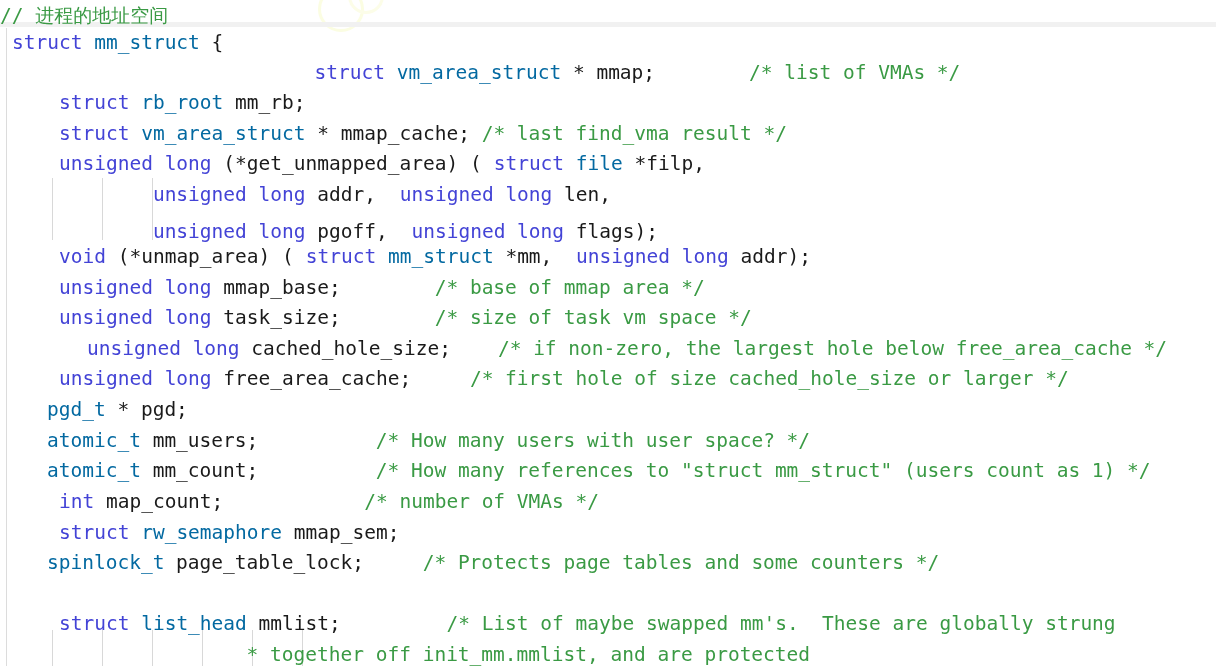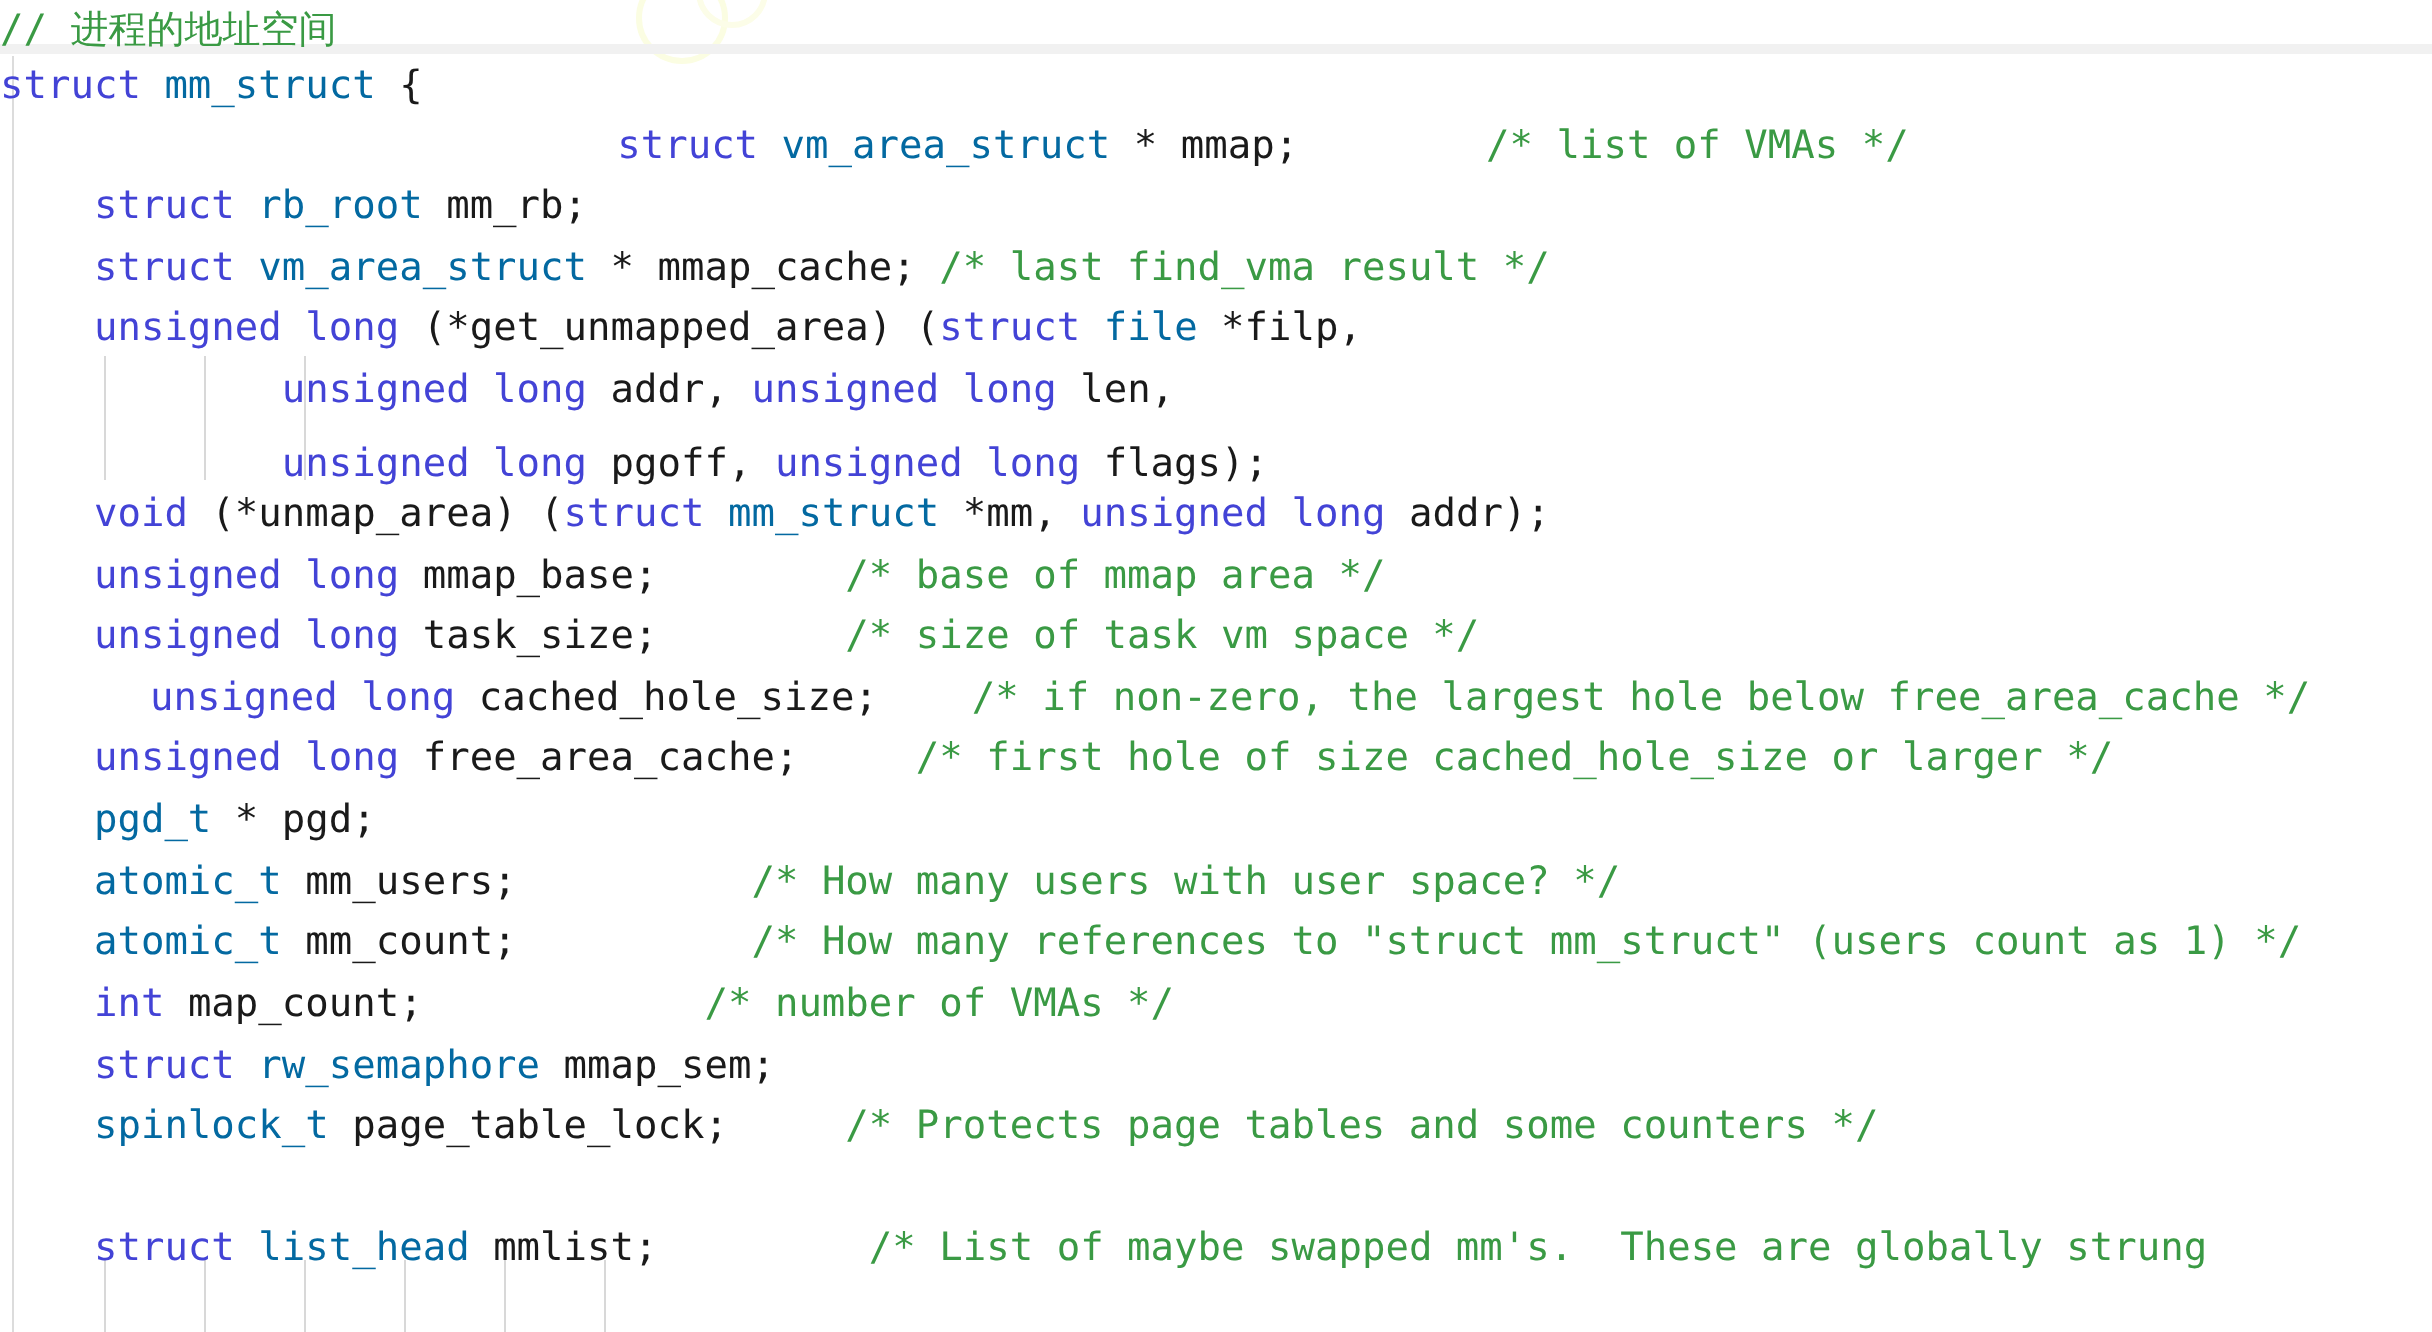--- a/index.html
+++ b/index.html
@@ -65,21 +65,21 @@
     height: 30px;
     line-height: 30px;
     white-space: pre;
     font-size: 19.5px;
     letter-spacing: 0px;
     color: #1a1a1a;
   }
   .line .txt { display: inline; }
 
   
-  .kw   { color: #4343d6; }   
+  .kw   { color: #4343d6; padding-left: 12px; }   
   .typ  { color: #0369a1; }   
   .cmt  { color: #3a9a44; }    comments */
   .pun  { color: #3a9a44; }   
   .id   { color: #1a1a1a; }   
 
   
   .cn-comment {
     font-family: "DejaVu Sans", "Liberation Sans", sans-serif;
     font-size: 19px;
   }
@@ -135,17 +135,17 @@
       <div class="line" style="top: 334px; margin-left: 28px;"><span class="txt id">    </span><span class="txt kw">unsigned long </span><span class="txt id">cached_hole_size;</span><span class="txt id">    </span><span class="txt cmt">/* if non-zero, the largest hole below free_area_cache */</span></div>
       <div class="line" style="top: 364px;"><span class="txt id">    </span><span class="txt kw">unsigned long </span><span class="txt id">free_area_cache;</span><span class="txt id">     </span><span class="txt cmt">/* first hole of size cached_hole_size or larger */</span></div>
       <div class="line" style="top: 395px;"><span class="txt id">    </span><span class="txt typ">pgd_t </span><span class="txt id">* pgd;</span></div>
       <div class="line" style="top: 426px;"><span class="txt id">    </span><span class="txt typ">atomic_t </span><span class="txt id">mm_users;</span><span class="txt id">          </span><span class="txt cmt">/* How many users with user space? */</span></div>
       <div class="line" style="top: 456px;"><span class="txt id">    </span><span class="txt typ">atomic_t </span><span class="txt id">mm_count;</span><span class="txt id">          </span><span class="txt cmt">/* How many references to "struct mm_struct" (users count as 1) */</span></div>
       <div class="line" style="top: 487px;"><span class="txt id">    </span><span class="txt kw">int </span><span class="txt id">map_count;</span><span class="txt id">            </span><span class="txt cmt">/* number of VMAs */</span></div>
       <div class="line" style="top: 518px;"><span class="txt id">    </span><span class="txt kw">struct </span><span class="txt typ">rw_semaphore </span><span class="txt id">mmap_sem;</span></div>
       <div class="line" style="top: 548px;"><span class="txt id">    </span><span class="txt typ">spinlock_t </span><span class="txt id">page_table_lock;</span><span class="txt id">     </span><span class="txt cmt">/* Protects page tables and some counters */</span></div>
       <div class="line" style="top: 579px;"></div>
       <div class="line" style="top: 609px;"><span class="txt id">    </span><span class="txt kw">struct </span><span class="txt typ">list_head </span><span class="txt id">mmlist;</span><span class="txt id">         </span><span class="txt cmt">/* List of maybe swapped mm's.  These are globally strung</span></div>
-      <div class="line" style="top: 640px;"><span class="txt id">                     </span></div>
+      <div class="line" style="top: 640px;"><span class="txt id">                     </span><span class="txt cmt">* together off init_mm.mmlist, and are protected</span></div>
     </div>
 
 
 </div>
 
 </body></html>

